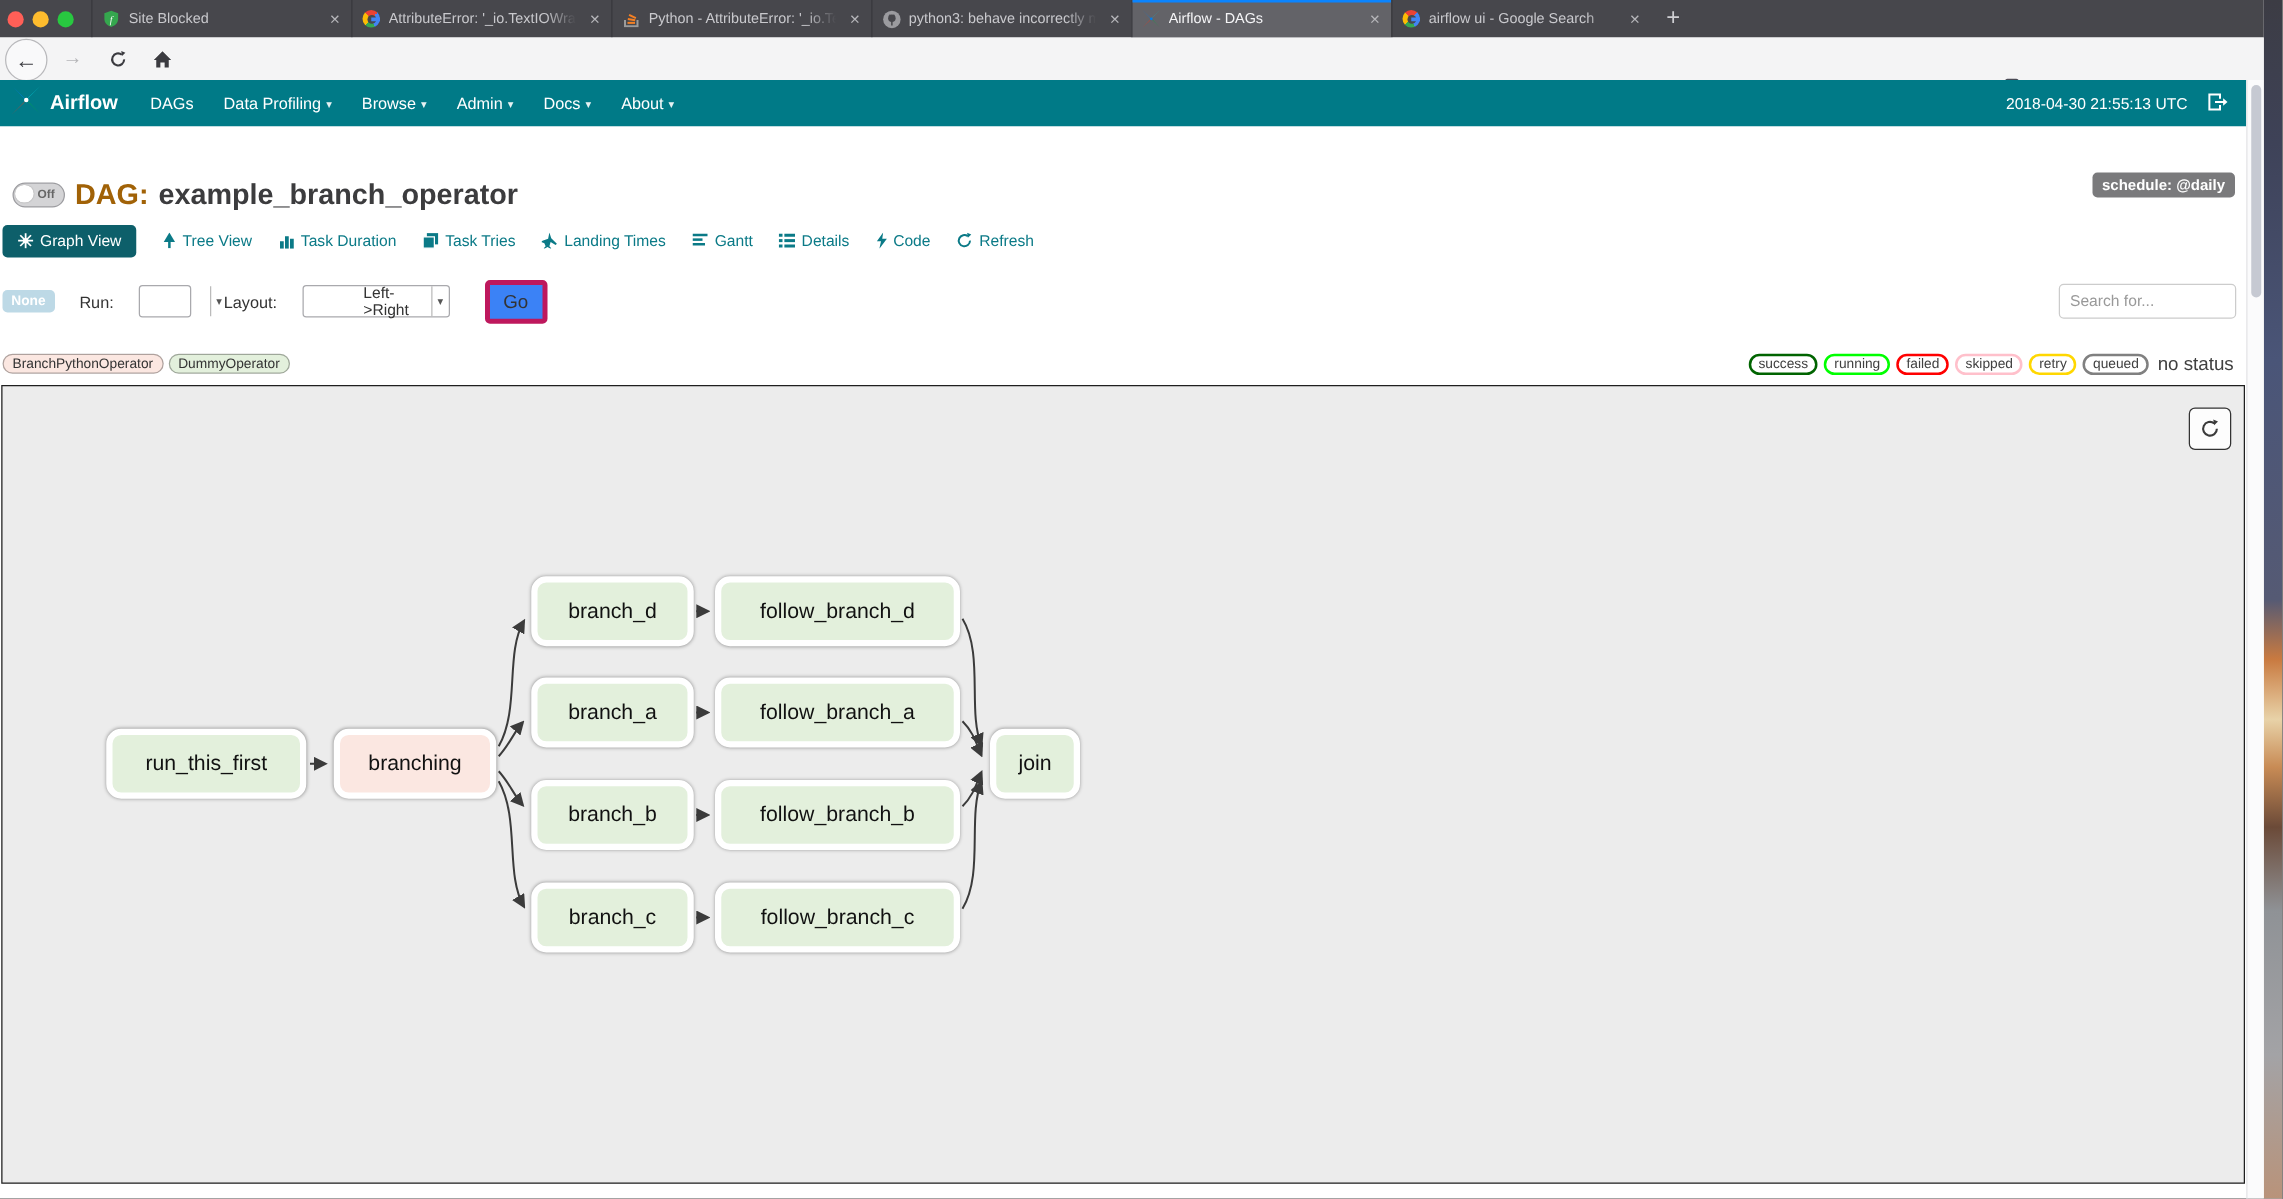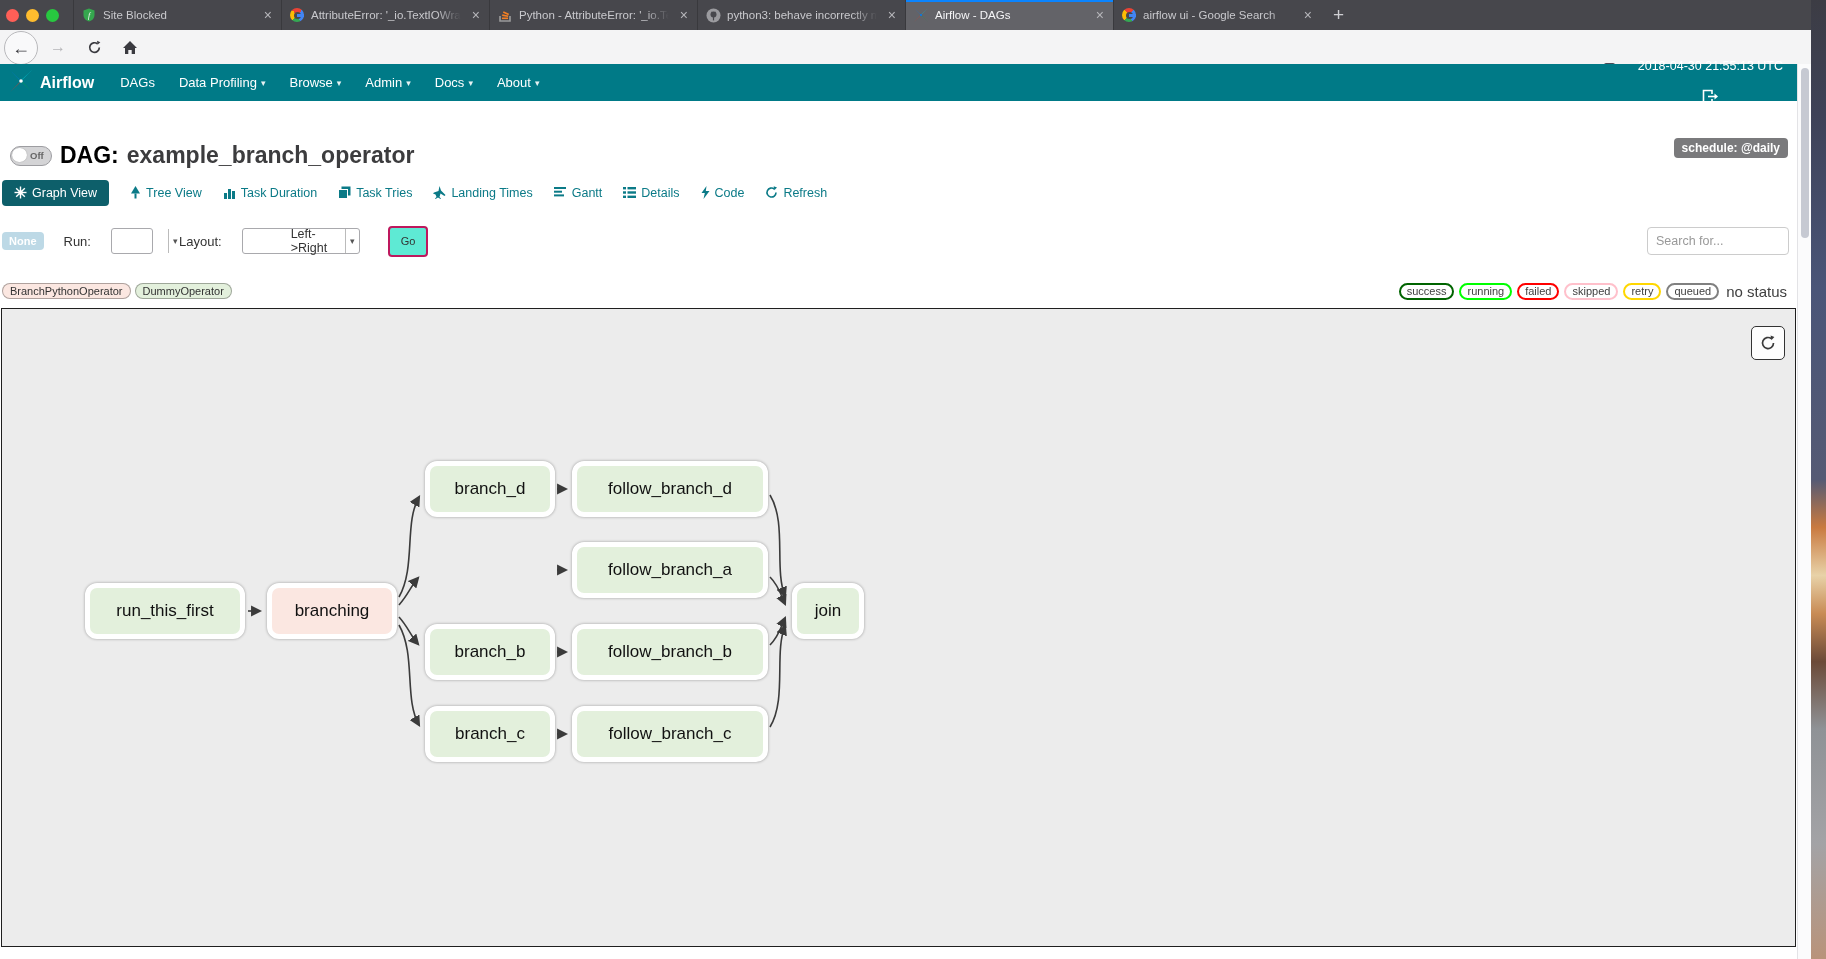--- a/index.html
+++ b/index.html
@@ -57,52 +57,52 @@
   .dark-ext{width:14px;height:14px;border-radius:50%;background:#4d4d52;position:relative;}
   .dark-ext::after{content:"";position:absolute;right:-2px;bottom:-1px;width:7px;height:7px;border-radius:50%;background:#8b8b90;}
   .red-ext{width:15px;height:15px;border-radius:3px;background:#d93b30;position:relative;}
   .red-ext::after{content:"···";position:absolute;left:1.5px;top:-2px;color:#fff;font-size:8px;letter-spacing:0;}
 
   
   #af-navbar{left:0;top:64px;width:1797px;height:37px;background:#007a87;display:flex;align-items:center;color:#fff;}
   .brand{display:flex;align-items:center;gap:6px;padding:0 14px 0 8px;font-size:16px;font-weight:bold;}
   .nav-item{font-size:13px;padding:0 12px;display:flex;align-items:center;gap:4px;color:#fff;cursor:pointer;}
   .caret{font-size:9px;opacity:.9;}
-  #nav-right{margin-left:auto;display:flex;align-items:center;gap:16px;padding-right:14px;font-size:12.5px;flex-direction:column;}
+  #nav-right{margin-left:auto;display:flex;align-items:center;gap:16px;padding-right:14px;font-size:12.5px;}
 
   
   #scrollbar{left:1797px;top:64px;width:14px;height:895px;background:#fbfbfc;border-left:1px solid #e3e3e6;box-sizing:border-box;}
   #scroll-thumb{position:absolute;left:2.5px;top:4px;width:8px;height:170px;border-radius:5px;background:#c6c9d2;}
 
   
   #dag-header{left:10px;top:142px;display:flex;align-items:center;gap:8px;}
   .toggle{width:40px;height:18px;background:#d4d4d6;border:1px solid #9d9da1;border-radius:10px;
     display:flex;align-items:center;position:relative;}
   .knob{position:absolute;left:1px;top:1px;width:15px;height:14px;background:#fff;border-radius:8px;box-shadow:0 0 1px #888;}
   .toggle .t-label{margin-left:19px;font-size:9.5px;font-weight:bold;color:#666;}
-  .dag-prefix{font-size:23px;color:#000000;font-weight:bold;}
+  .dag-prefix{font-size:23px;color:#a16207;font-weight:bold;}
   .dag-id{font-size:23px;color:#3c3c3e;font-weight:bold;}
   #schedule-badge{right:38px;top:138px;background:#7a7a7c;color:#fff;font-size:12px;font-weight:bold;
     padding:3px 8px;border-radius:4px;}
 
   
   #view-tabs{left:2px;top:178px;display:flex;align-items:center;gap:21px;height:29px;}
   .vtab{display:flex;align-items:center;gap:5px;color:#0b7a87;font-size:12.5px;cursor:pointer;}
   .vtab.active{background:#0d5f6a;color:#fff;border-radius:4px;padding:6px 12px;}
   .vicon{display:flex;align-items:center;}
 
   
   #controls{left:2px;top:226px;display:flex;align-items:center;gap:20px;height:30px;}
   #state-badge{background:#bdd9e6;color:#fff;font-size:11px;font-weight:bold;padding:3px 7px;border-radius:4px;}
   .ctl-label{font-size:13px;color:#333;}
   .selectbox{height:26px;background:#fff;border:1px solid #a9a9ad;border-radius:3px;display:flex;align-items:center;
     font-size:12.5px;color:#333;box-sizing:border-box;}
   .selectbox .val{padding:0 8px;flex:1;margin-left:40px;}
   .selectbox .sb-caret{border-left:1px solid #bbb;height:100%;display:flex;align-items:center;padding:0 4px;color:#555;font-size:9px;}
-  .btn{height:27px;background:#5eead4;border:2px solid #be185d;border-radius:4px;font-size:11px;color:#333;
+  .btn{height:27px;background:#3b82f6;border:4px solid #be185d;border-radius:4px;font-size:15px;color:#333;
     display:flex;align-items:center;padding:0 11px;}
   #task-search{right:37px;top:227px;width:142px;height:28px;border:1px solid #ccc;border-radius:4px;
     font-size:12.5px;color:#999;display:flex;align-items:center;padding:0 8px;box-sizing:border-box;background:#fff;}
 
   
   #op-legend{left:2px;top:283px;display:flex;gap:4px;}
   .op-pill{font-size:11px;color:#333;padding:1px 7px;border-radius:9px;border:1px solid rgba(0,0,0,.3);}
   #status-legend{right:37px;top:283px;display:flex;gap:5px;}
   .st-pill{font-size:11px;color:#404040;padding:0px 6px;border-radius:9px;border:2px solid #888;background:#fff;}
   .st-plain{font-size:15px;color:#404040;padding:0 2px;}
@@ -485,20 +485,21 @@
         <path d="M768,268 C777,277 779,286 783,295" marker-end="url(#arrow)"></path>
         <path d="M768,336 C777,327 779,318 783,309" marker-end="url(#arrow)"></path>
         <path d="M768,418 C785,390 772,344 783,317" marker-end="url(#arrow)"></path>
       </g>
     </svg>
 
     <div class="node" style="left: 83px; top: 274px; width: 150px; background-color: rgb(227, 240, 220);">run_this_first</div>
     <div class="node" style="left: 423px; top: 152px; width: 120px; background-color: rgb(227, 240, 220);">branch_d</div>
 
     <div class="node" style="left: 265px; top: 274px; width: 120px; background-color: rgb(251, 231, 225);">branching</div>
+    <div class="node" style="left: 423px; top: 233px; width: 120px; background-color: rgb(227, 240, 220);">branch_a</div>
     <div class="node" style="left: 423px; top: 315px; width: 120px; background-color: rgb(227, 240, 220);">branch_b</div>
     <div class="node" style="left: 423px; top: 397px; width: 120px; background-color: rgb(227, 240, 220);">branch_c</div>
 
     <div class="node" style="left: 570px; top: 152px; width: 186px; background-color: rgb(227, 240, 220);">follow_branch_d</div>
     <div class="node" style="left: 570px; top: 233px; width: 186px; background-color: rgb(227, 240, 220);">follow_branch_a</div>
     <div class="node" style="left: 570px; top: 315px; width: 186px; background-color: rgb(227, 240, 220);">follow_branch_b</div>
     <div class="node" style="left: 570px; top: 397px; width: 186px; background-color: rgb(227, 240, 220);">follow_branch_c</div>
 
     <div class="node" style="left: 790px; top: 274px; width: 62px; background-color: rgb(227, 240, 220);">join</div>
 

